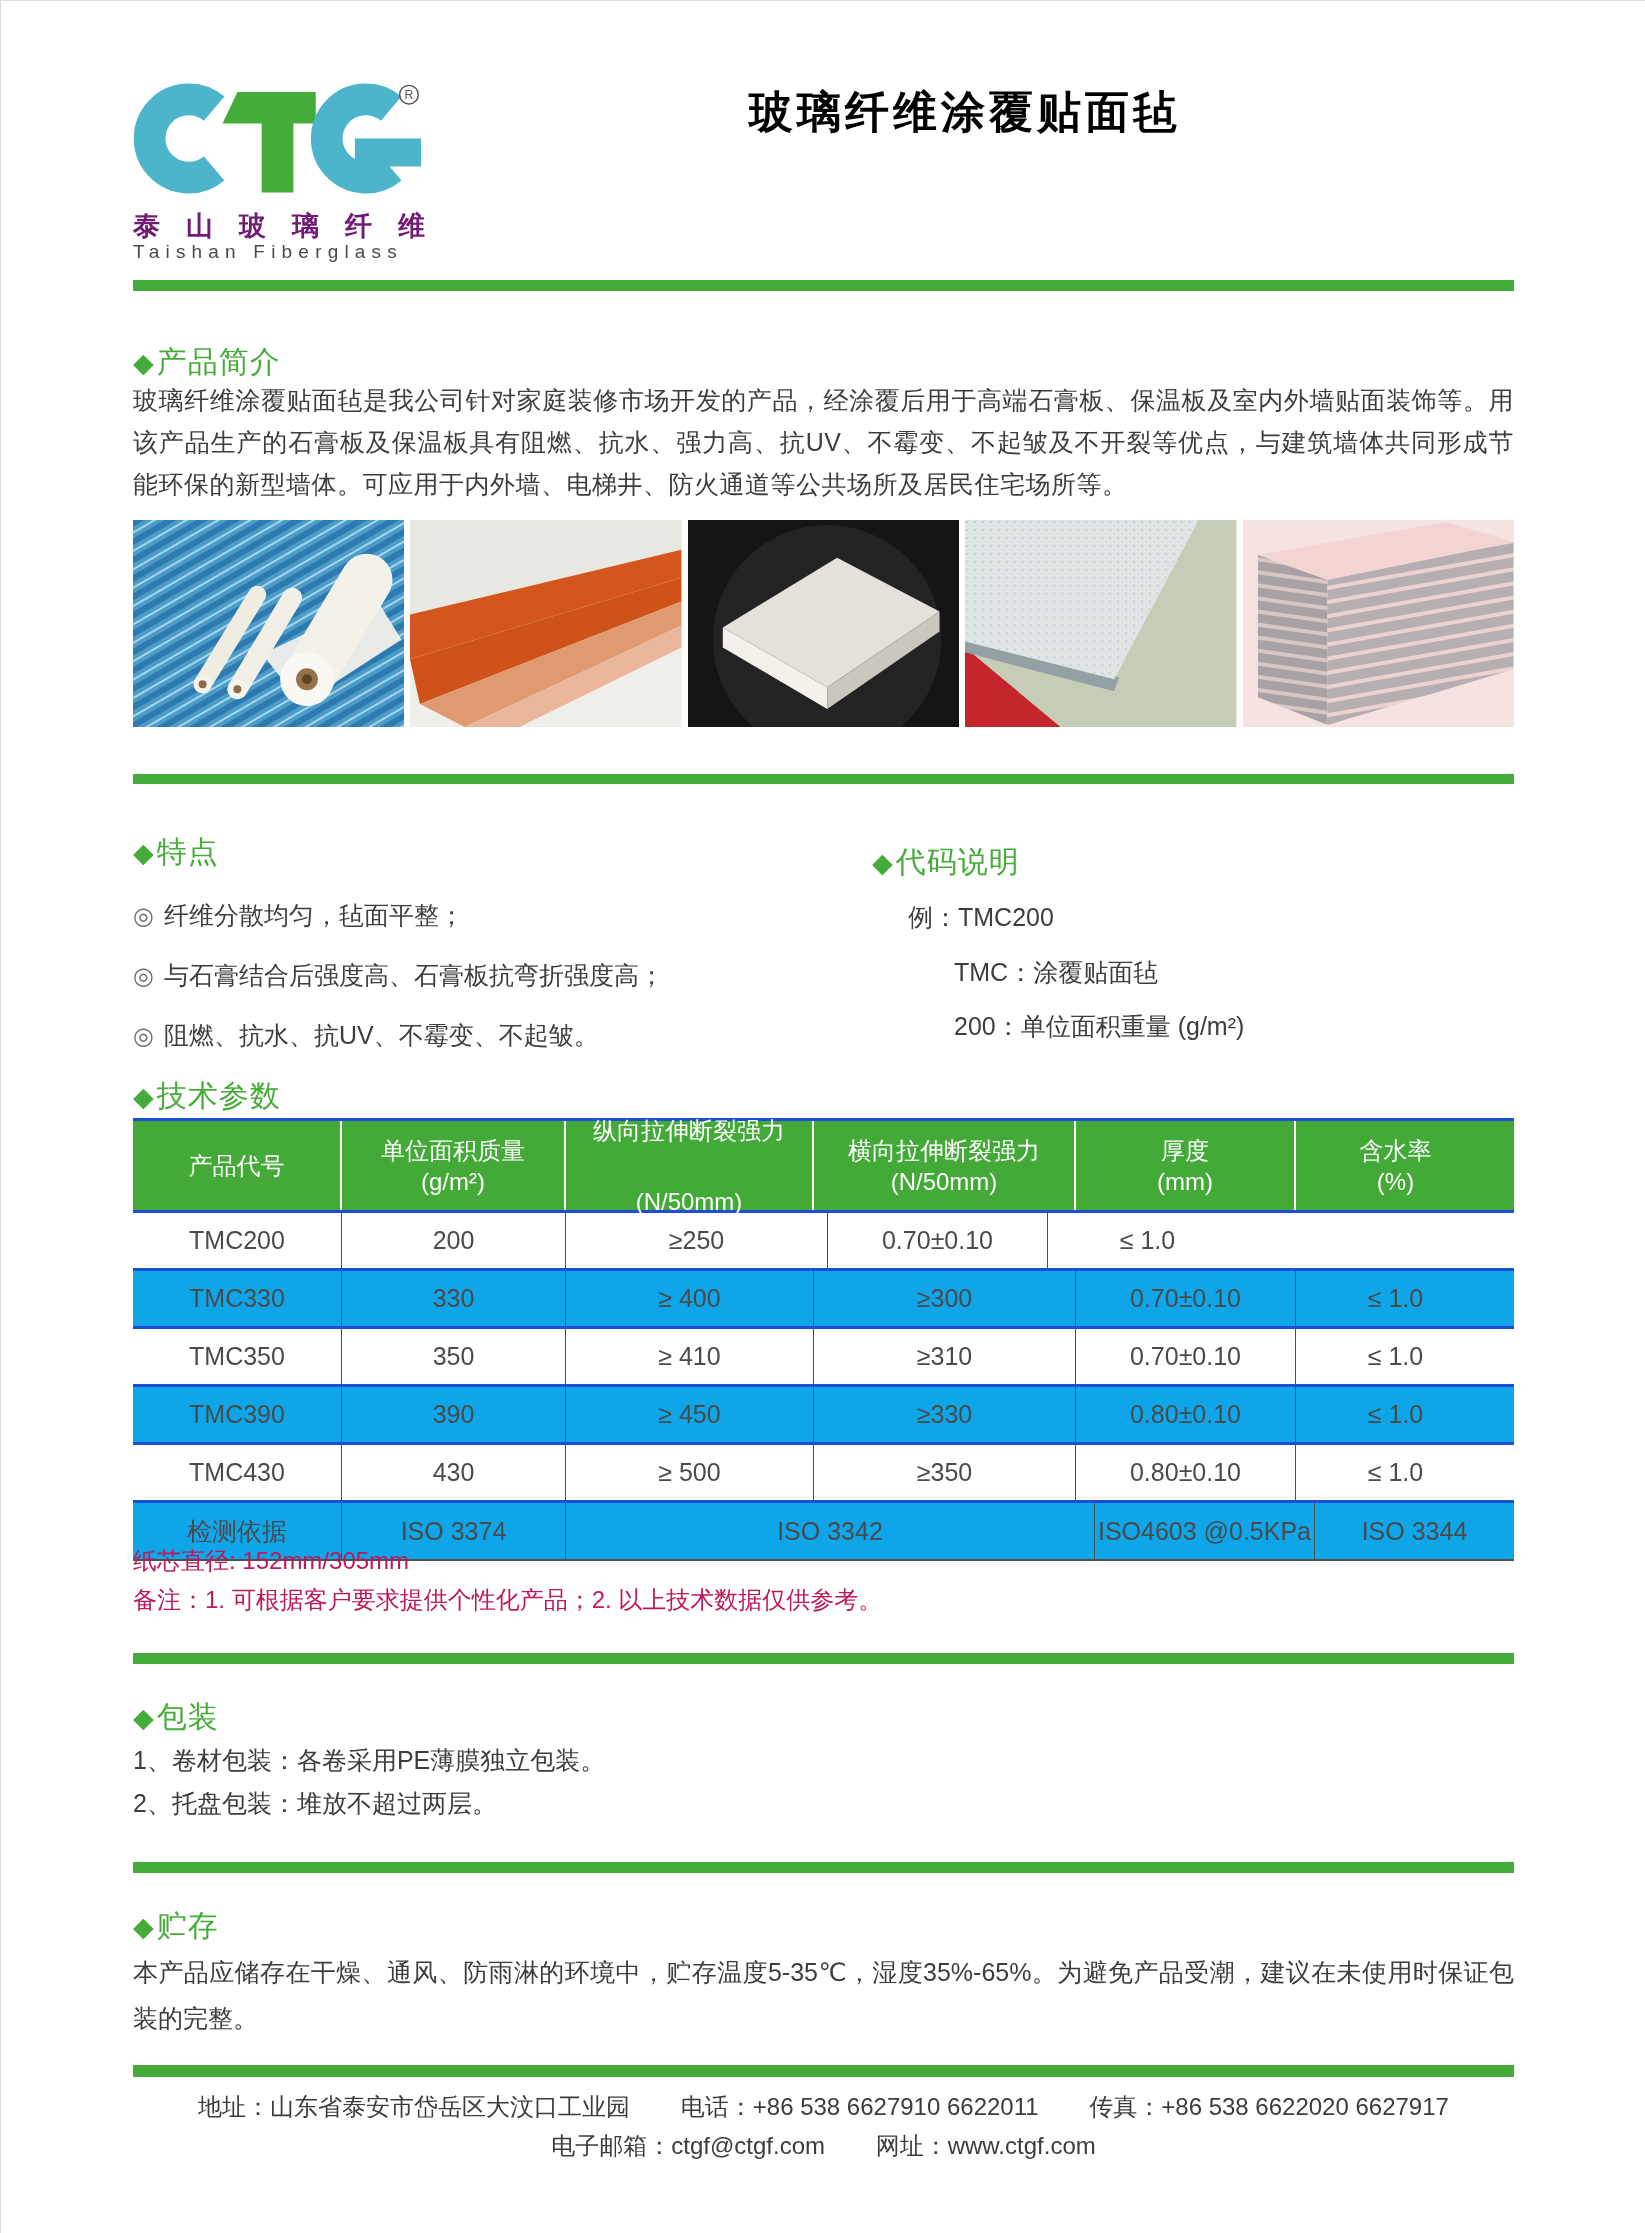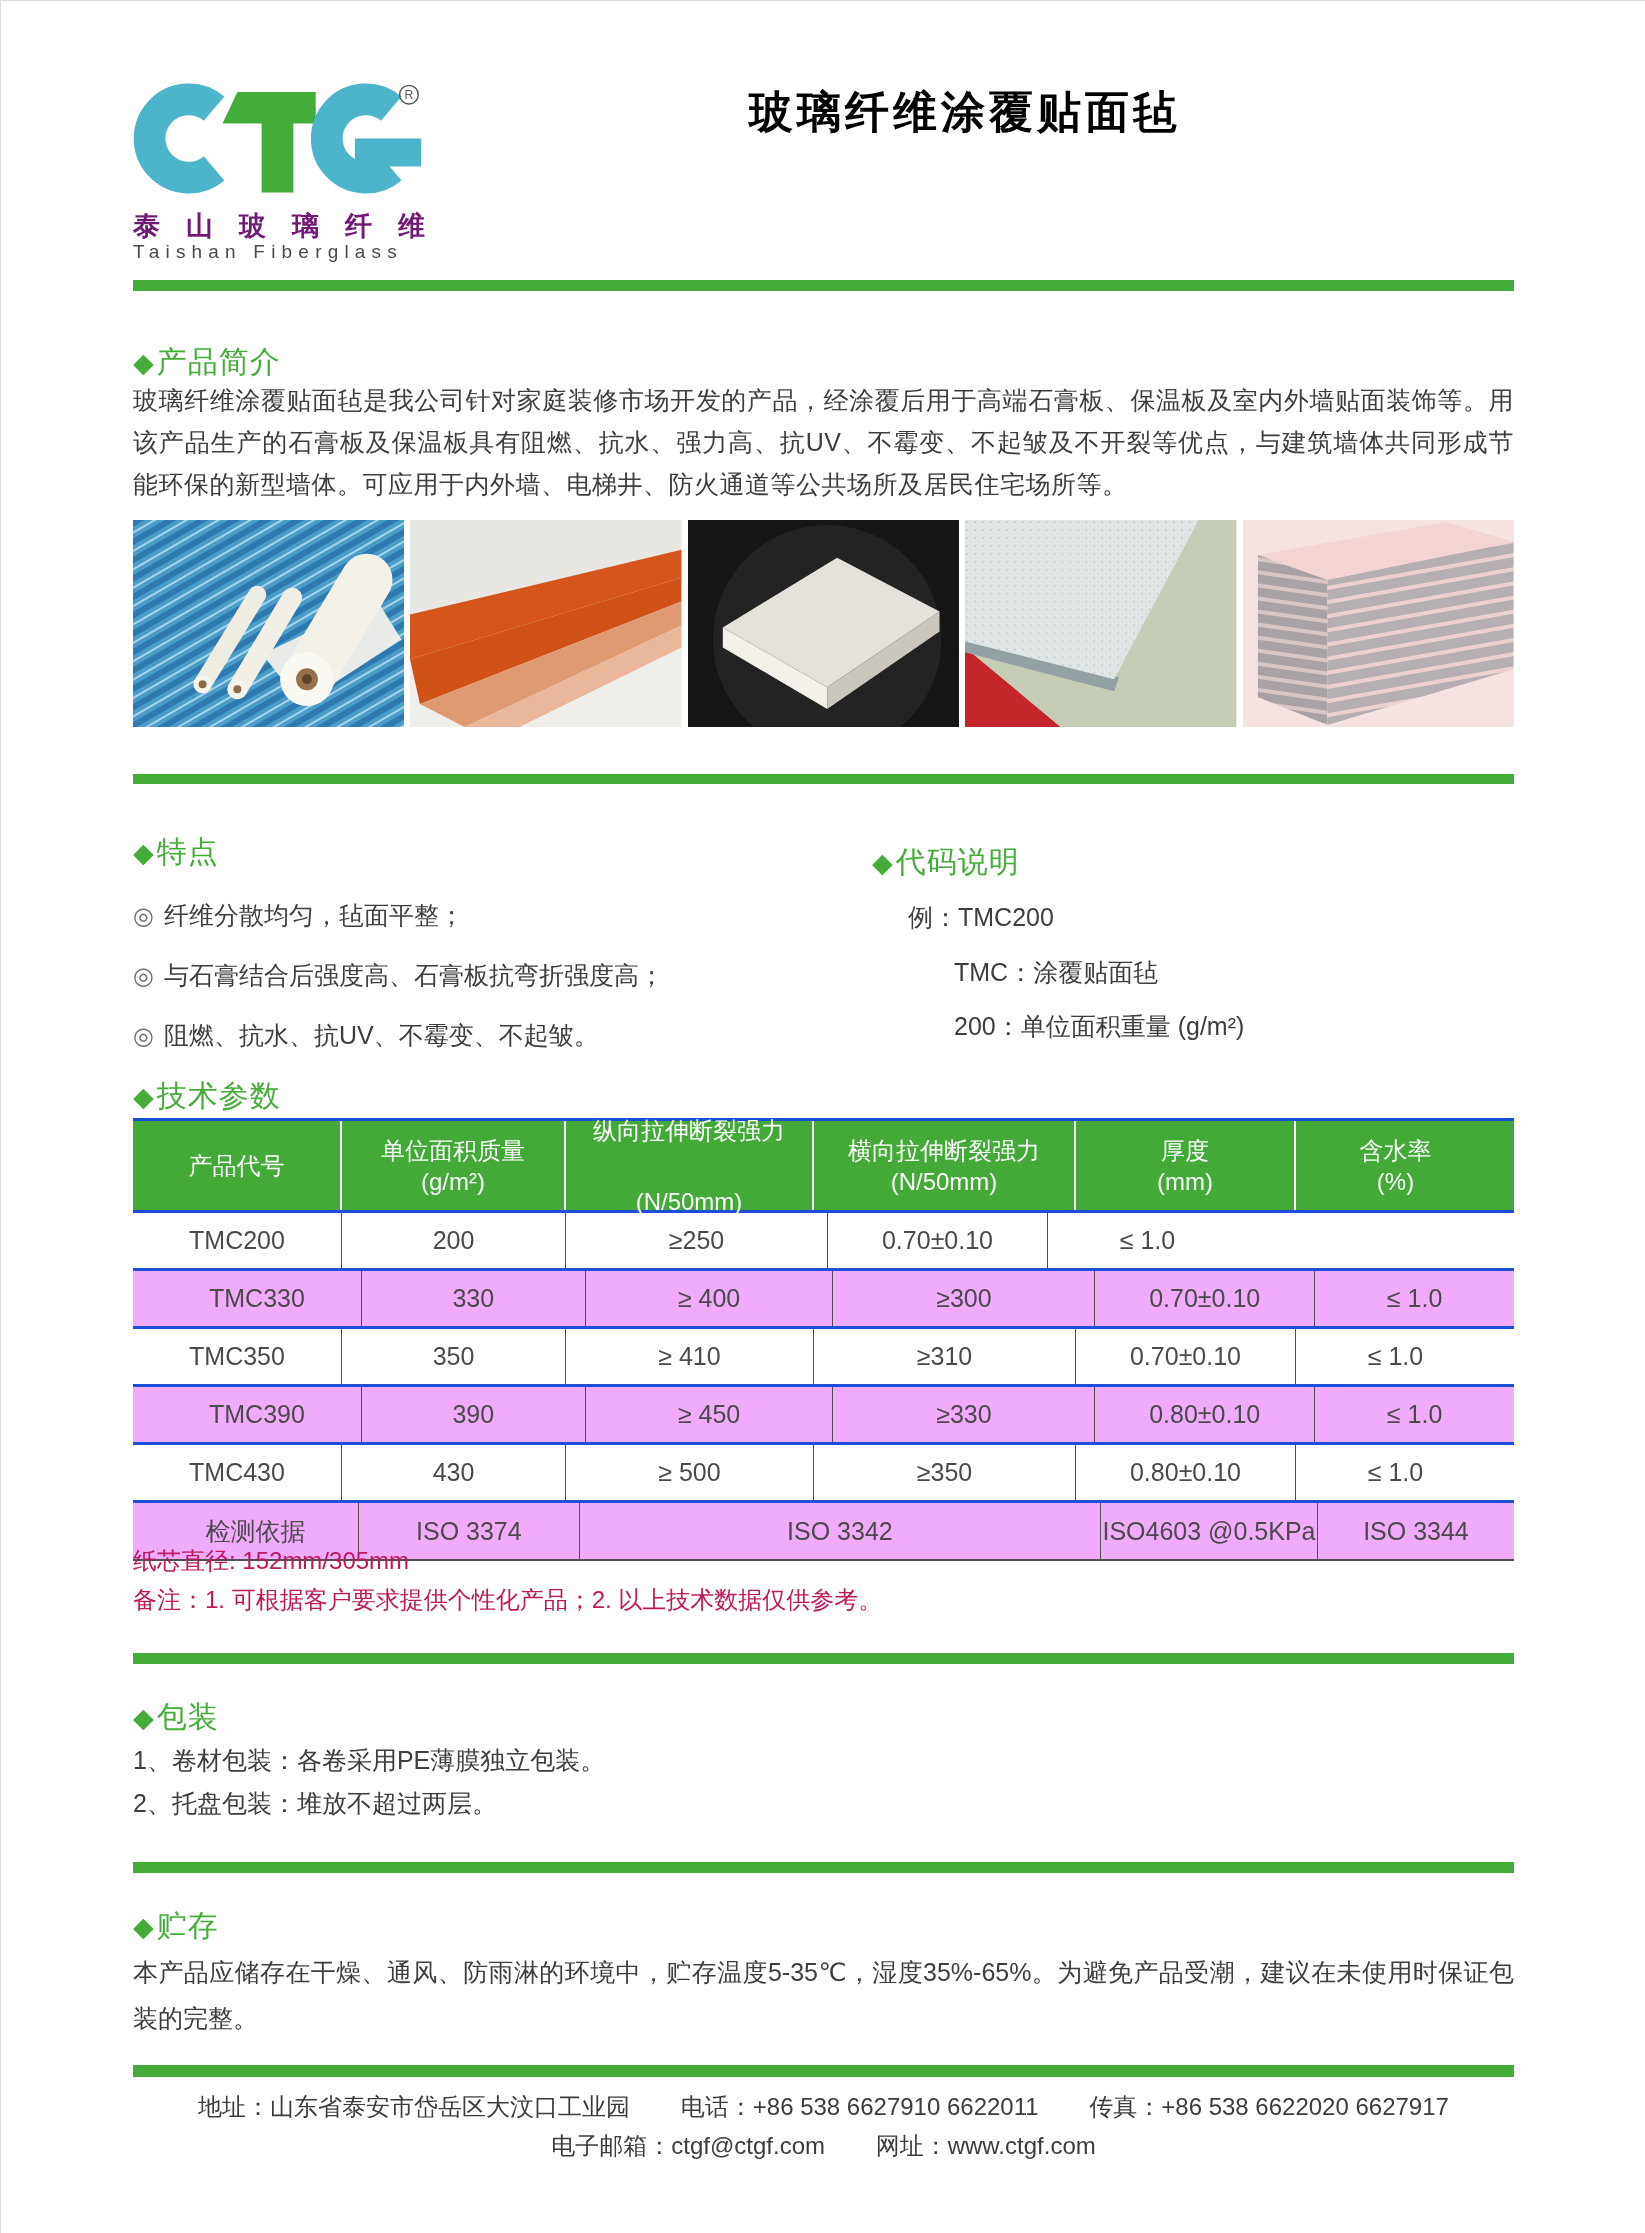--- a/index.html
+++ b/index.html
@@ -34,21 +34,21 @@
   .photo svg{display:block;width:100%;height:100%;}
   .feat-item{position:absolute;left:132px;font-size:25px;color:#3d3d3d;white-space:nowrap;}
   .feat-item .bl{color:#6f6f6f;margin-right:10px;font-size:24px;}
   .code-line{position:absolute;font-size:25px;color:#3d3d3d;white-space:nowrap;}
   
   .tech-table{position:absolute;left:132px;top:1117px;width:1381px;border-bottom:2px solid #4f4f4f;}
   .trow{display:flex;border-top:3px solid #1d4ed8;}
   .thead-row{height:89px;background:#43aa38;}
   .drow{height:55px;}
   .trow-last{height:56px;}
-  .bg-g{background:#f0abfc;padding-left:20px;}
+  .bg-g{background:#0ea5e9;}
   .bg-w{background:#ffffff;}
   .cell{
     box-sizing:border-box;display:flex;flex-direction:column;align-items:center;justify-content:center;
     font-size:25px;color:#4a4a4a;text-align:center;
   }
   .thead-row .cell{color:#fff;font-size:24px;line-height:31px;border-right:2px solid #fff;}
   .drow .cell,.trow-last .cell{border-right:1px solid #4f4f4f;}
   .trow .cell:last-child{border-right:none;}
   .c0{width:209px;} .c1{width:224px;} .c2{width:248px;gap:40px;} .c3{width:262px;} .c4{width:220px;} .c5{width:199px;}
   .cm{width:529px;}

